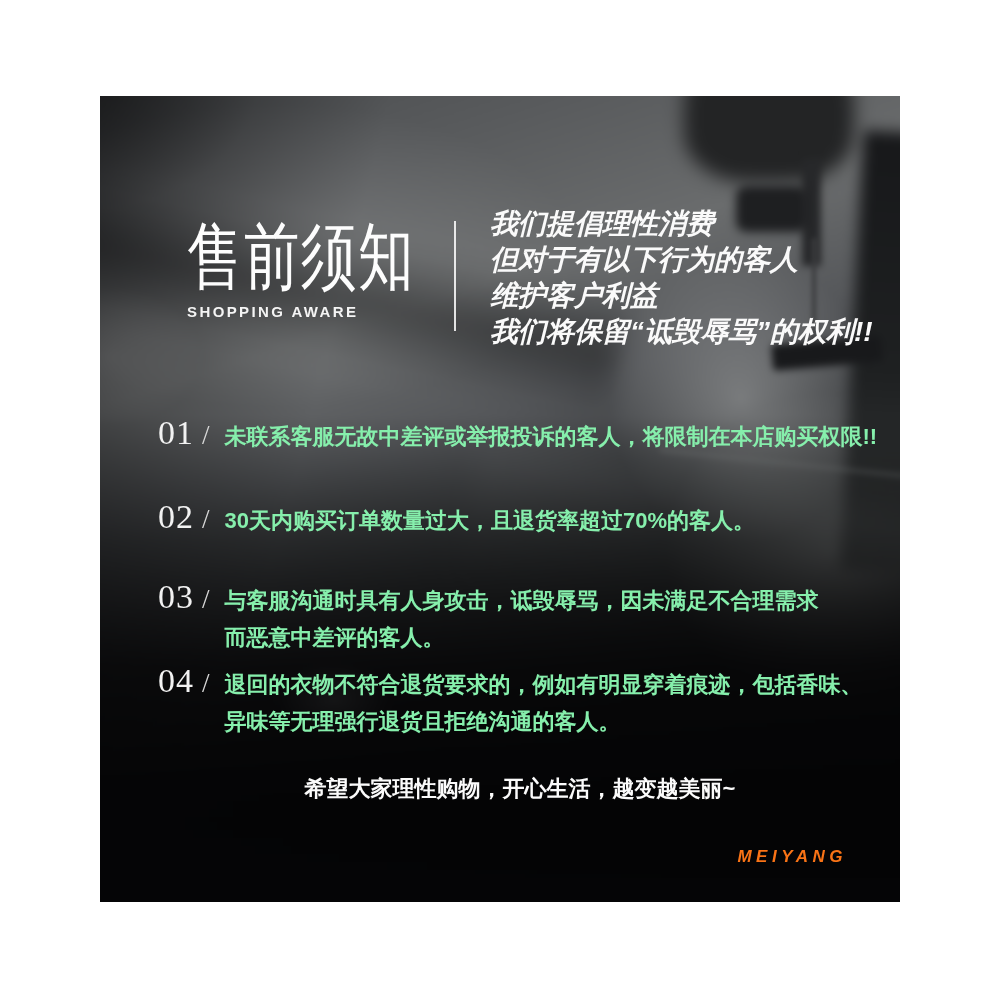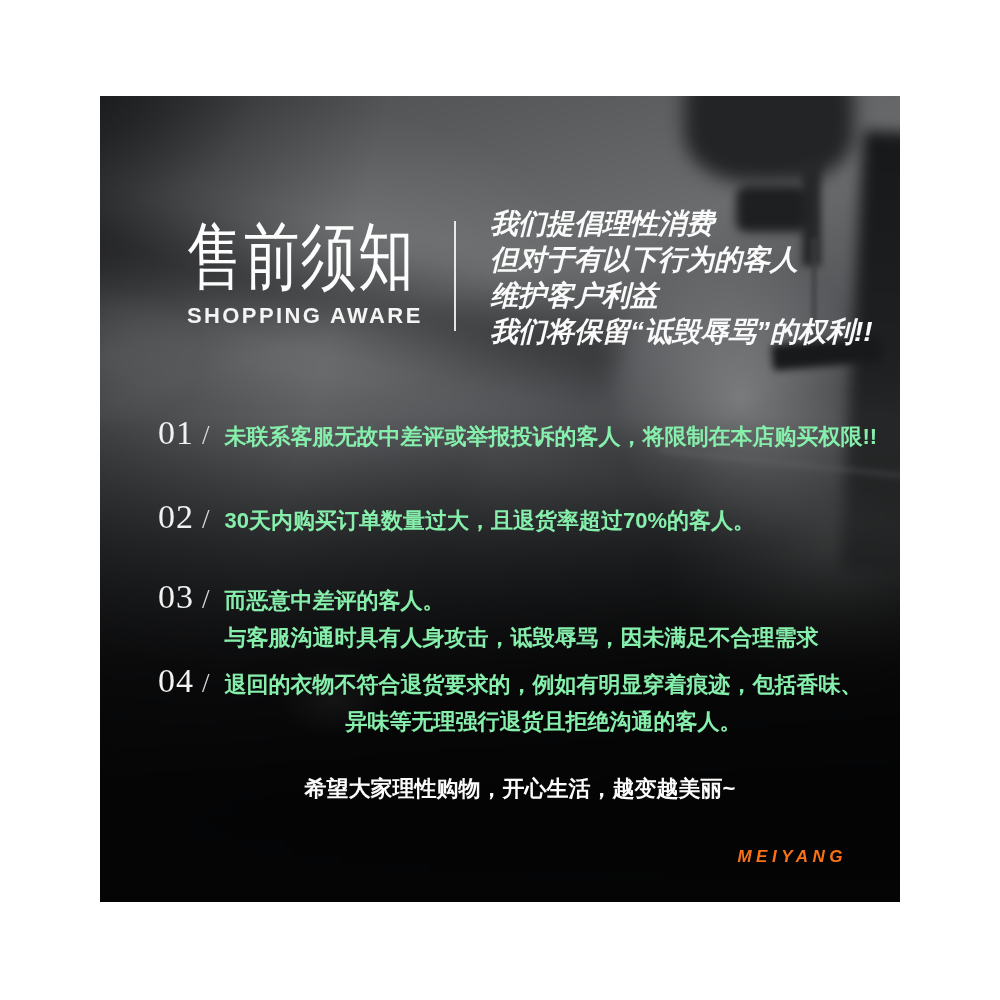--- a/index.html
+++ b/index.html
@@ -133,21 +133,21 @@
     line-height: 78px;
     font-weight: 300;
     letter-spacing: 2px;
     color: #fdfdfd;
     transform: scaleX(0.75);
     transform-origin: left center;
     white-space: nowrap;
   }
   .brand-subtitle {
     margin-top: 7px;
-    font-size: 22px;
+    font-size: 15px;
     font-weight: 700;
     letter-spacing: 2.4px;
     color: #f4f4f4;
     white-space: nowrap;
   }
   .divider {
     position: absolute;
     left: 354px; top: 125px;
     width: 2px; height: 110px;
     background: rgba(255,255,255,0.85);
@@ -186,21 +186,21 @@
     margin-left: 15px;
     font-size: 22px;
     font-weight: 700;
     line-height: 37px;
     color: #86efac;
     white-space: nowrap;
   }
   .rule-1 { top: 318px; }
   .rule-2 { top: 402px; }
   .rule-3 { top: 482px; }
-  .rule-4 { top: 566px; text-align: center; }
+  .rule-4 { top: 566px; }
   .closing {
     position: absolute;
     left: 0; right: 0; top: 678px;
     text-align: center;
     padding-left: 40px;
     font-size: 22px;
     font-weight: 700;
     color: #fbfbfb;
     white-space: nowrap;
   }
@@ -272,22 +272,22 @@
         <span class="rule-slash">/</span>
         <div class="rule-body">
           <div>30天内购买订单数量过大，且退货率超过70%的客人。</div>
         </div>
       </div>
 
       <div class="rule rule-3">
         <span class="rule-number">03</span>
         <span class="rule-slash">/</span>
         <div class="rule-body">
+          <div>与客服沟通时具有人身攻击，诋毁辱骂，因未满足不合理需求</div>
           <div>而恶意中差评的客人。</div>
-          <div>与客服沟通时具有人身攻击，诋毁辱骂，因未满足不合理需求</div>
         </div>
       </div>
 
       <div class="rule rule-4">
         <span class="rule-number">04</span>
         <span class="rule-slash">/</span>
         <div class="rule-body">
           <div>退回的衣物不符合退货要求的，例如有明显穿着痕迹，包括香味、</div>
           <div>异味等无理强行退货且拒绝沟通的客人。</div>
         </div>

